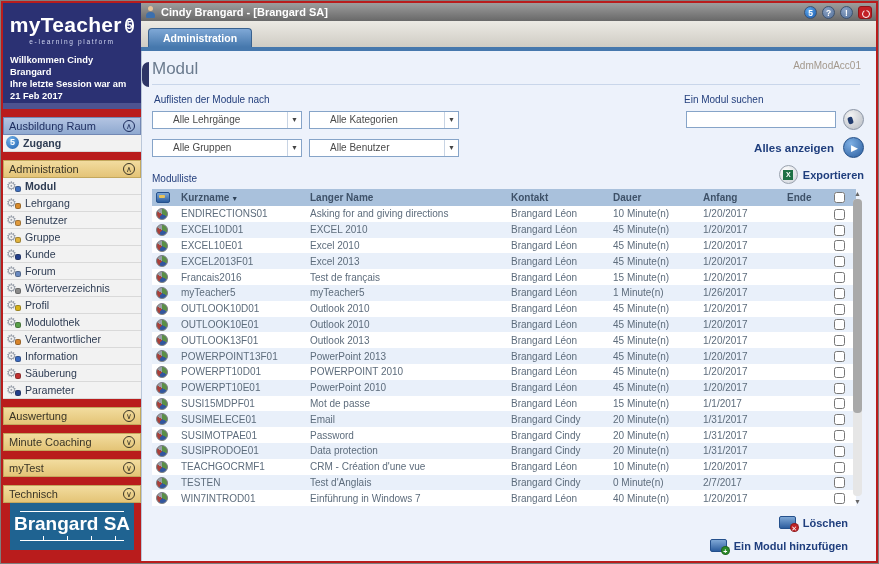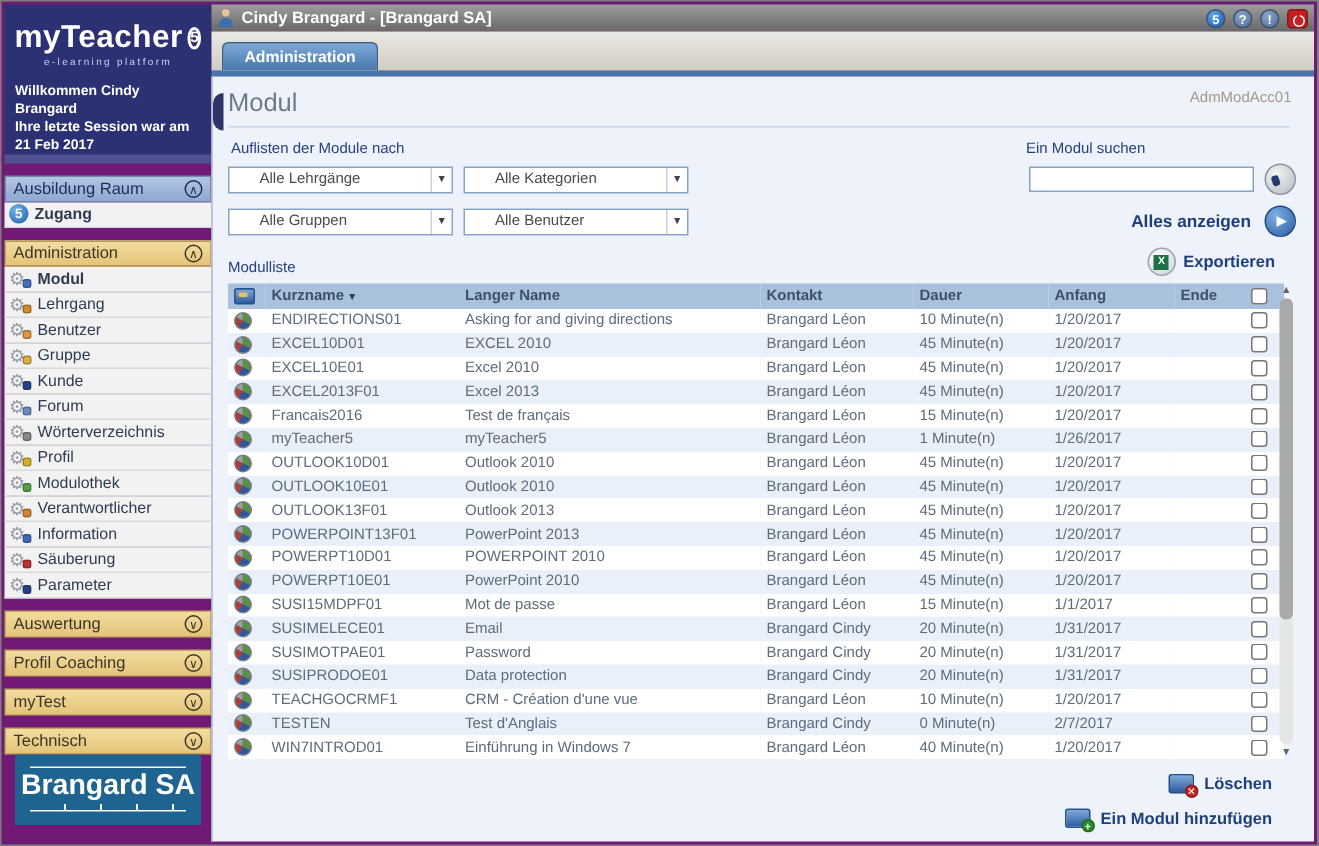--- a/index.html
+++ b/index.html
@@ -1,17 +1,17 @@
 <!DOCTYPE html>
 <html><head>
 <meta charset="utf-8">
 <style>
   *{box-sizing:border-box;margin:0;padding:0}
   body{font-family:"Liberation Sans","DejaVu Sans",sans-serif;background:#8f8f8f}
-  .app{position:relative;width:879px;height:564px;background:#701a75;border:1px solid #7e7e7e;overflow:hidden}
+  .app{position:relative;width:879px;height:564px;background:#b91c1c;border:1px solid #7e7e7e;overflow:hidden}
 
   
   .sidebar{position:absolute;left:2px;top:2px;width:138px;height:558px;display:flex;flex-direction:column}
   .brand{background:#2b3173;color:#fff;padding:7px 7px 6px;height:100px}
   .logo-row{display:flex;align-items:center;justify-content:center;margin-top:3px}
   .logo-text{font-size:21px;font-weight:bold;letter-spacing:.3px}
   .logo-badge{width:15px;height:15px;border-radius:50%;border:2px solid #fff;font-size:10px;font-weight:bold;display:flex;align-items:center;justify-content:center;margin-left:3px}
   .logo-sub{font-size:6.6px;letter-spacing:1.6px;color:#cdd3ef;text-align:center;margin-top:1px}
   .welcome{font-size:9.3px;font-weight:bold;margin-top:9px;line-height:1.3}
   .brand-strip{height:6px;background:#4d5390}
@@ -69,21 +69,21 @@
   .dd{width:150px;height:18px;border:1px solid #86a4c8;background:#fff;font-size:10px;color:#4a4a4a;display:flex;align-items:center;justify-content:space-between;padding:0 0 0 20px;margin-right:7px;cursor:pointer}
   .dd .arr{font-size:7px;color:#444;border-left:1px solid #c8d4e4;padding:0 3px;height:100%;display:flex;align-items:center}
   .spacer{flex:1}
   .search-input{width:150px;height:17px;border:1px solid #86a4c8;margin-right:7px;font-size:10px;padding:0 3px;font-family:inherit}
   .binoc{width:21px;height:21px;border-radius:50%;background:radial-gradient(circle at 35% 30%,#f4f4f4,#b5bac2);border:1px solid #8a94a4;position:relative;cursor:pointer;flex:none}
   .binoc::before{content:"";position:absolute;left:4px;top:7px;width:5px;height:7px;background:#223c6e;border-radius:2px;box-shadow:6px-0px 0 #223c6e,6px 0 0 #223c6e;transform:rotate(-18deg)}
   .show-all{font-size:11.5px;font-weight:bold;color:#1f3e7d;margin-right:9px}
   .play{width:21px;height:21px;border-radius:50%;background:radial-gradient(circle at 35% 30%,#7fb0e4,#2a5d9e);border:1px solid #1f4c86;color:#fff;display:flex;align-items:center;justify-content:center;font-size:9px;padding-left:2px;cursor:pointer;flex:none}
   .list-row{display:flex;justify-content:space-between;align-items:flex-end;margin:4px 0 5px}
   .list-label{font-size:10px;color:#26417e}
-  .export{display:flex;align-items:center;gap:5px;font-size:11px;font-weight:bold;color:#1f3e7d;margin-right:14px;cursor:pointer}
+  .export{display:flex;align-items:center;gap:5px;font-size:11px;font-weight:bold;color:#1f3e7d;cursor:pointer}
   .excel{width:19px;height:19px;border-radius:50%;background:radial-gradient(circle at 35% 30%,#fff,#ccd1d8);border:1px solid #9aa2ae;display:flex;align-items:center;justify-content:center}
   .excel .xg{width:10px;height:10px;background:#1e7145;color:#fff;font-size:7px;font-weight:bold;text-align:center;line-height:10px}
 
   .table-wrap{position:relative;padding-right:15px}
   table{width:100%;border-collapse:collapse;table-layout:fixed;font-size:10px;color:#5d6c7c}
   thead th{background:#a9c1dc;color:#3e5168;text-align:left;font-weight:bold;height:17px;padding:0 4px;cursor:pointer}
   .sort{font-size:7px;margin-left:2px;color:#2f4258}
   tbody td{height:15.8px;padding:0 4px;overflow:hidden;white-space:nowrap;cursor:default}
   tbody tr{cursor:pointer}
   tbody tr:nth-child(even){background:#e9f0fa}
@@ -224,21 +224,21 @@
             <span class="gear-g">⚙</span>
             <span class="dot"></span>
           </span>
           <span>Parameter</span>
         </div>
         <div class="side-section gold">
           <span>Auswertung</span>
           <span class="chev">∨</span>
         </div>
         <div class="side-section gold">
-          <span>Profil Coaching</span>
+          <span>Minute Coaching</span>
           <span class="chev">∨</span>
         </div>
         <div class="side-section gold">
           <span>myTest</span>
           <span class="chev">∨</span>
         </div>
         <div class="side-section gold">
           <span>Technisch</span>
           <span class="chev">∨</span>
         </div>

